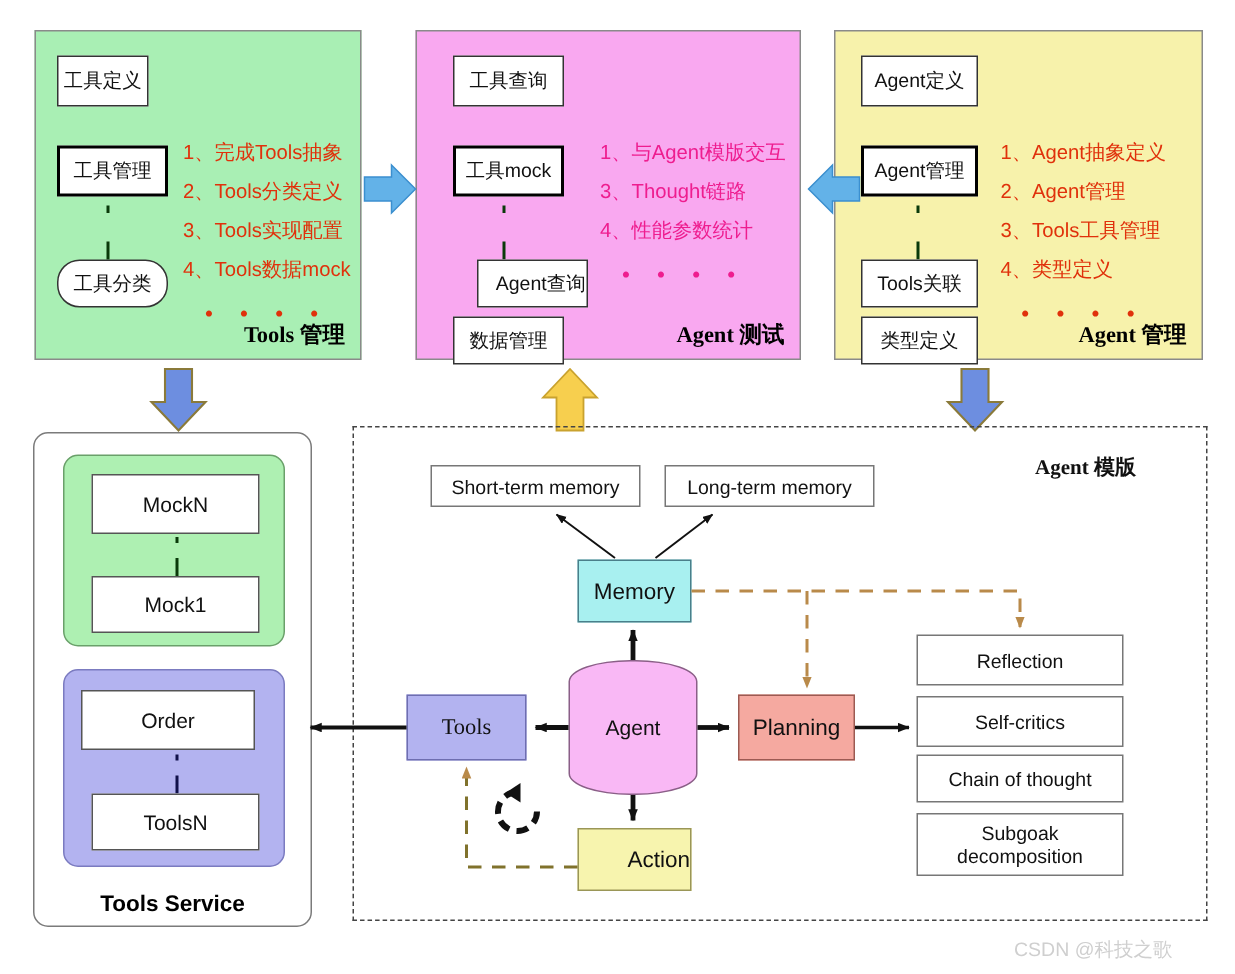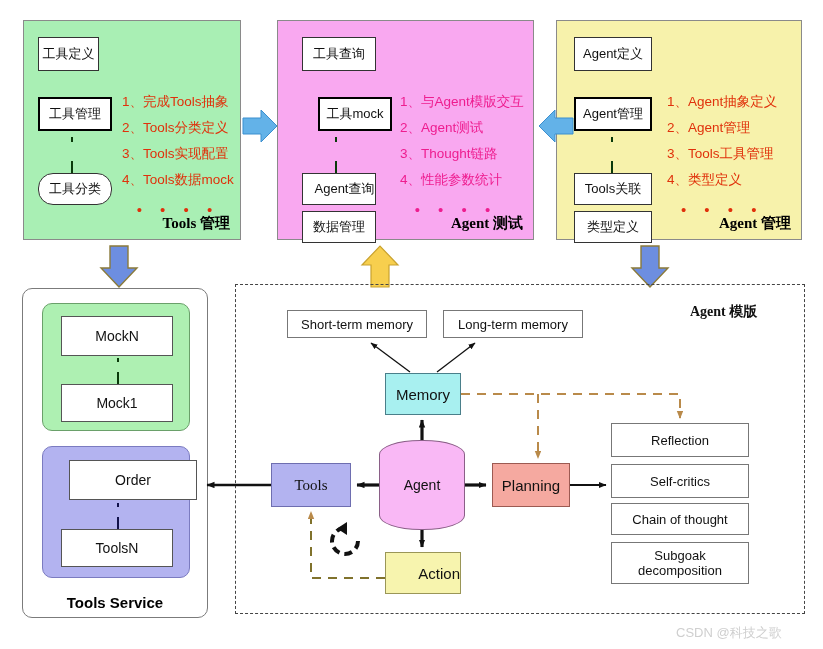--- a/index.html
+++ b/index.html
@@ -91,40 +91,39 @@
 
   <div class="abs paneltitle" style="right:10px;bottom:6px;">Tools  管理</div>
 </div>
 
 <div class="abs panel panel-pink" style="left:277px;top:20px;width:257px;height:220px;">
 
   <div class="abs wbox" style="left:24px;top:16px;width:74px;height:34px;">
       <span>工具查询</span>
     </div>
 
-  <div class="abs wbox thick" style="left:24px;top:76px;width:74px;height:34px;margin-left:16px;">
+  <div class="abs wbox thick" style="left:24px;top:76px;width:74px;height:34px;">
       <span>工具mock</span>
     </div>
 
   <div class="abs dotcol" style="left:56px;top:116px;width:4px;height:36px;">
     <i style="height:5px"></i>
       <i style="height:12px"></i>
   </div>
 
-  <div class="abs wbox" style="left:24px;top:152px;width:74px;height:32px;padding-left:11px;">
+  <div class="abs wbox" style="left:40px;top:152px;width:74px;height:32px;padding-left:11px;">
       <span>Agent查询</span>
     </div>
 
   <div class="abs wbox" style="left:24px;top:190px;width:74px;height:32px;">
       <span>数据管理</span>
     </div>
 
   <div class="abs" style="left:110px;top:68px;">
     <div class="bullets pink">1、与Agent模版交互</div>
-    <div class="bullets pink">2、Agent测试</div>
     <div class="bullets pink">3、Thought链路</div>
     <div class="bullets pink">4、性能参数统计</div>
     <div class="bullets dotsrow" style="color:#ee1d8f;">• • • •</div>
   </div>
 
   <div class="abs paneltitle" style="right:10px;bottom:6px;">Agent  测试</div>
 </div>
 
 <div class="abs panel panel-yellow" style="left:556px;top:20px;width:246px;height:220px;">
 
@@ -199,21 +198,21 @@
     <div class="abs dotcol" style="left:73px;top:54px;width:3px;height:26px;">
       <i style="height:4px;background:#0a3a0a"></i>
         <i style="height:12px;background:#0a3a0a"></i>
     </div>
     <div class="abs tsbox" style="left:18px;top:80px;width:112px;height:38px;">
         <span>Mock1</span>
       </div>
   </div>
 
   <div class="abs grp blue" style="left:19px;top:157px;width:148px;height:132px;">
-    <div class="abs tsbox" style="left:26px;top:13px;width:128px;height:40px;">
+    <div class="abs tsbox" style="left:11px;top:13px;width:116px;height:40px;">
         <span>Order</span>
       </div>
     <div class="abs dotcol" style="left:73px;top:56px;width:3px;height:26px;">
       <i style="height:4px;background:#11114a"></i>
         <i style="height:12px;background:#11114a"></i>
     </div>
     <div class="abs tsbox" style="left:18px;top:82px;width:112px;height:38px;">
         <span>ToolsN</span>
       </div>
   </div>

